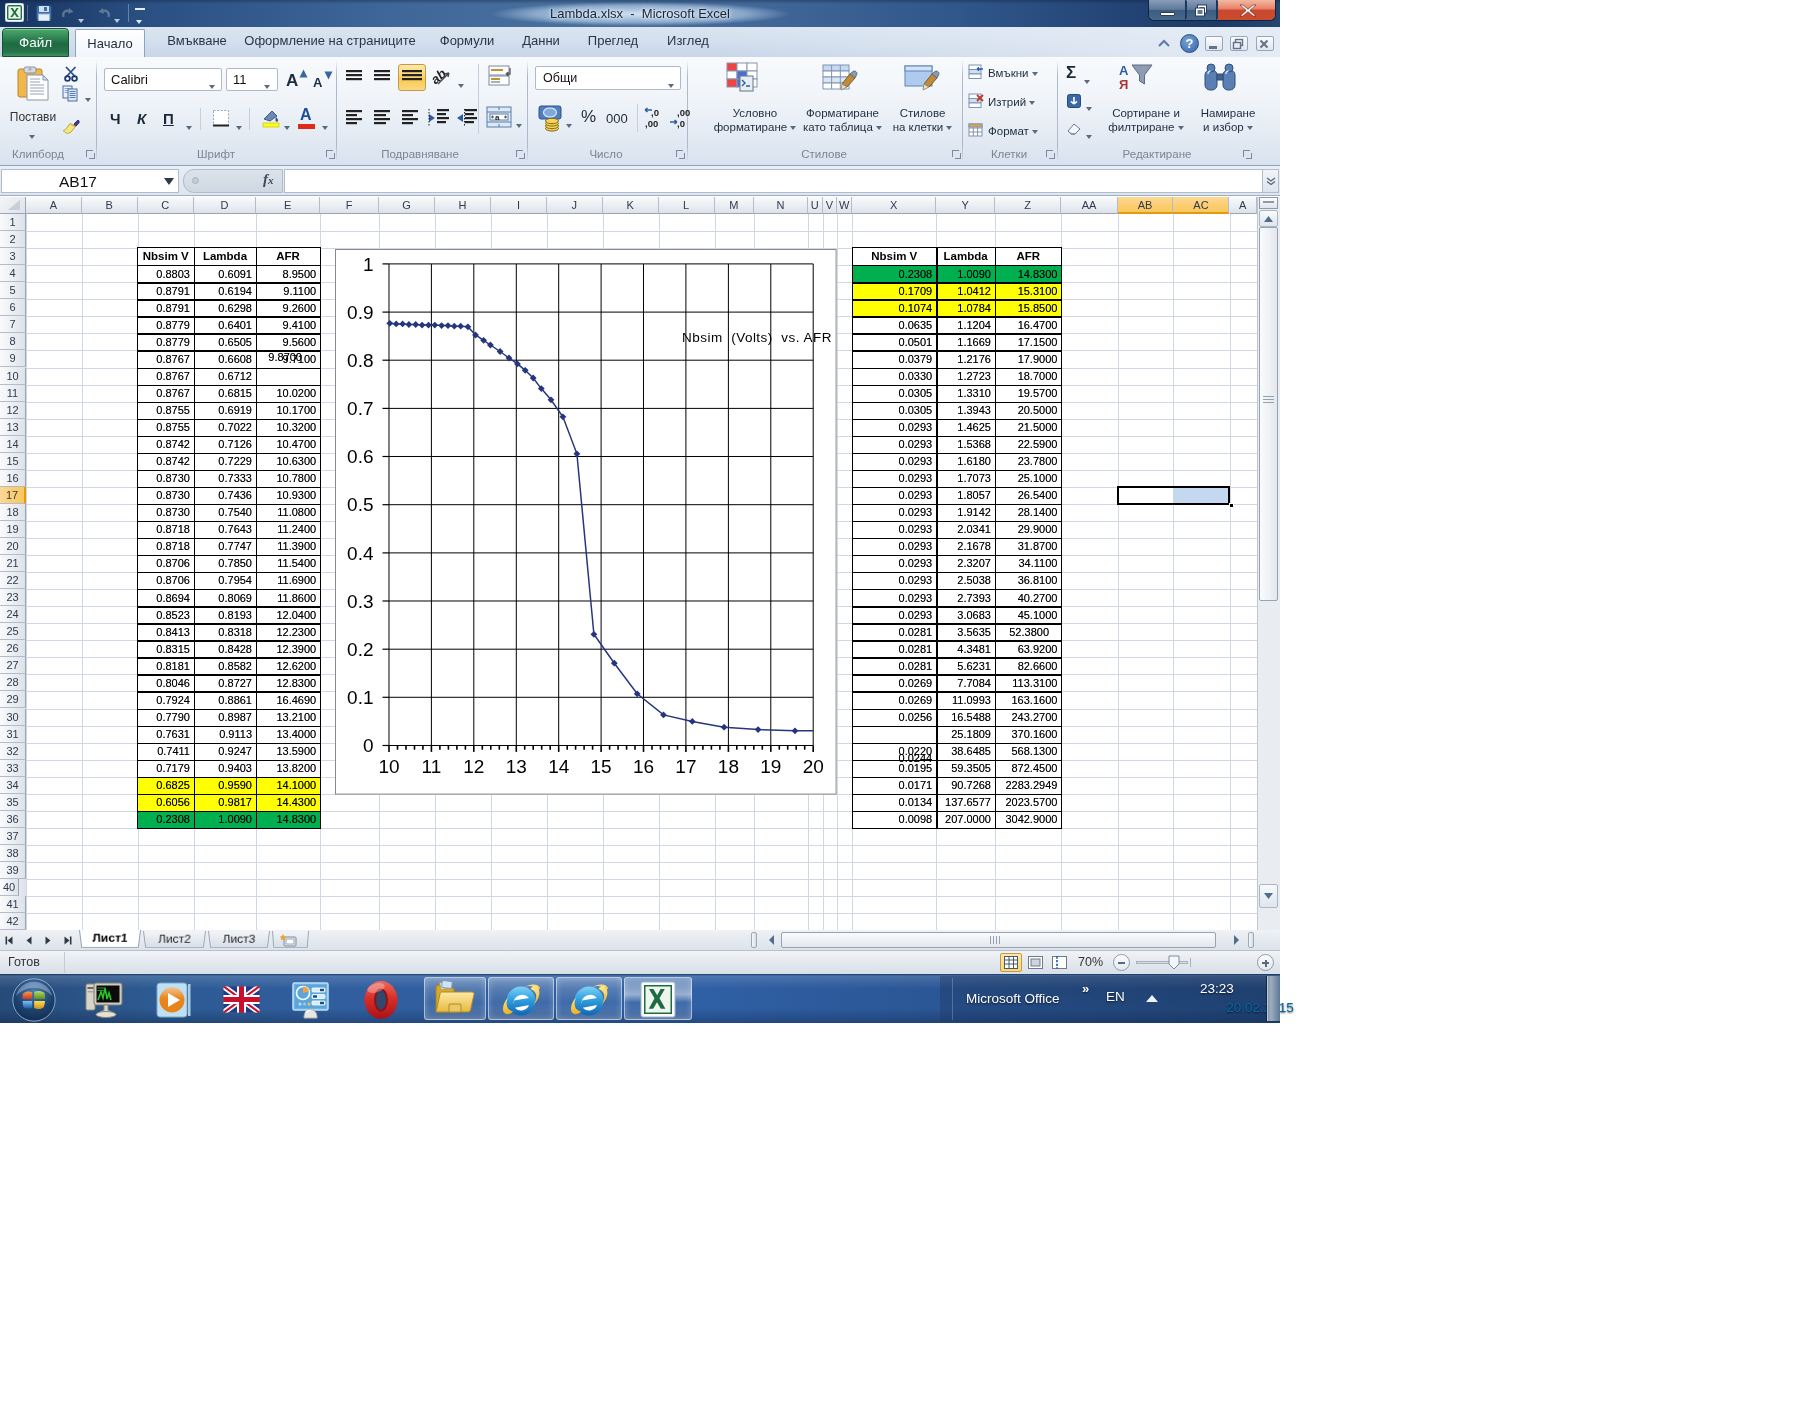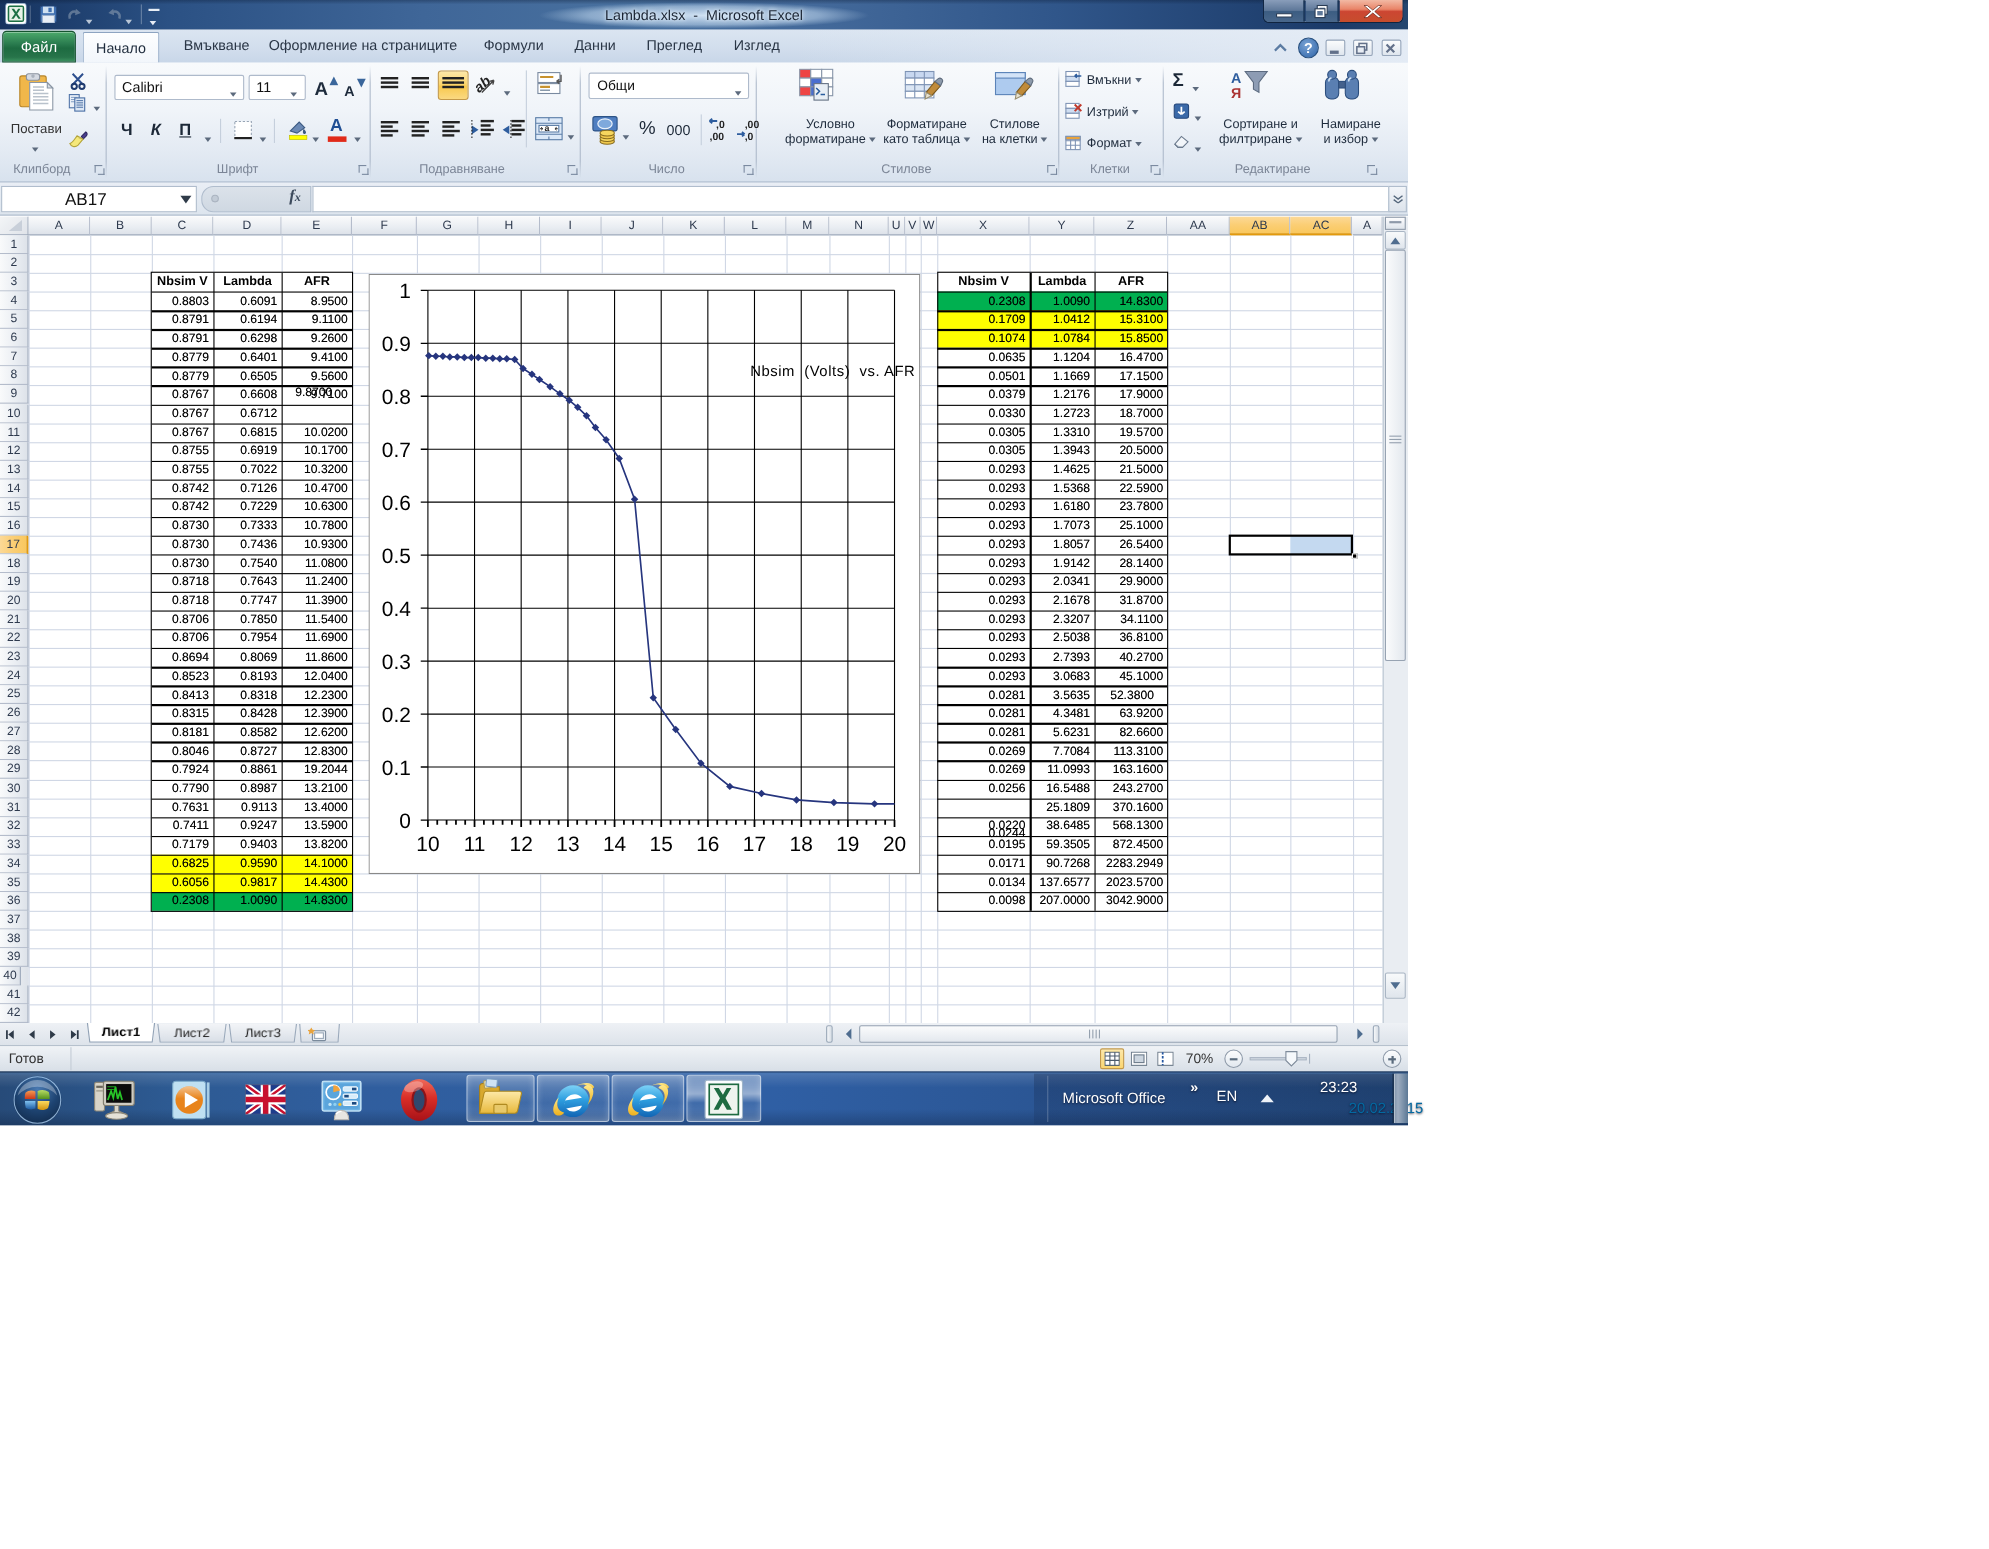--- a/index.html
+++ b/index.html
@@ -596,21 +596,21 @@
 <div class="num" style="left:194px;top:642.6px;width:58px">0.8428</div>
 <div class="num" style="left:256px;top:642.6px;width:60.2px">12.3900</div>
 <div class="num" style="left:137.6px;top:659.7px;width:52.4px">0.8181</div>
 <div class="num" style="left:194px;top:659.7px;width:58px">0.8582</div>
 <div class="num" style="left:256px;top:659.7px;width:60.2px">12.6200</div>
 <div class="num" style="left:137.6px;top:676.8px;width:52.4px">0.8046</div>
 <div class="num" style="left:194px;top:676.8px;width:58px">0.8727</div>
 <div class="num" style="left:256px;top:676.8px;width:60.2px">12.8300</div>
 <div class="num" style="left:137.6px;top:693.8px;width:52.4px">0.7924</div>
 <div class="num" style="left:194px;top:693.8px;width:58px">0.8861</div>
-<div class="num" style="left:256px;top:693.8px;width:60.2px">19.2044</div>
+<div class="num" style="left:256px;top:693.8px;width:60.2px">16.4690</div>
 <div class="num" style="left:137.6px;top:710.9px;width:52.4px">0.7790</div>
 <div class="num" style="left:194px;top:710.9px;width:58px">0.8987</div>
 <div class="num" style="left:256px;top:710.9px;width:60.2px">13.2100</div>
 <div class="num" style="left:137.6px;top:727.9px;width:52.4px">0.7631</div>
 <div class="num" style="left:194px;top:727.9px;width:58px">0.9113</div>
 <div class="num" style="left:256px;top:727.9px;width:60.2px">13.4000</div>
 <div class="num" style="left:137.6px;top:745px;width:52.4px">0.7411</div>
 <div class="num" style="left:194px;top:745px;width:58px">0.9247</div>
 <div class="num" style="left:256px;top:745px;width:60.2px">13.5900</div>
 <div class="num" style="left:137.6px;top:762px;width:52.4px">0.7179</div>

